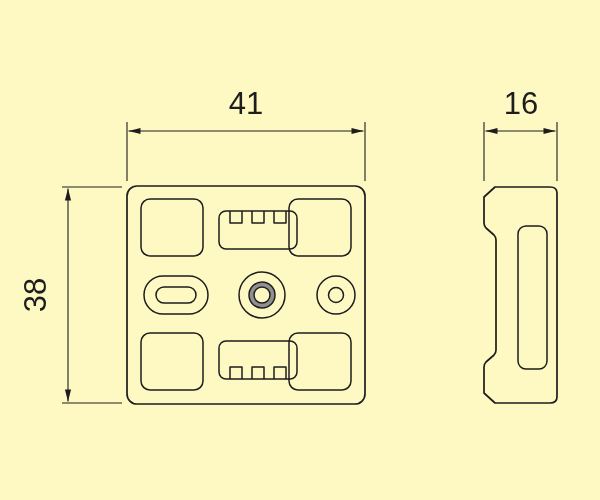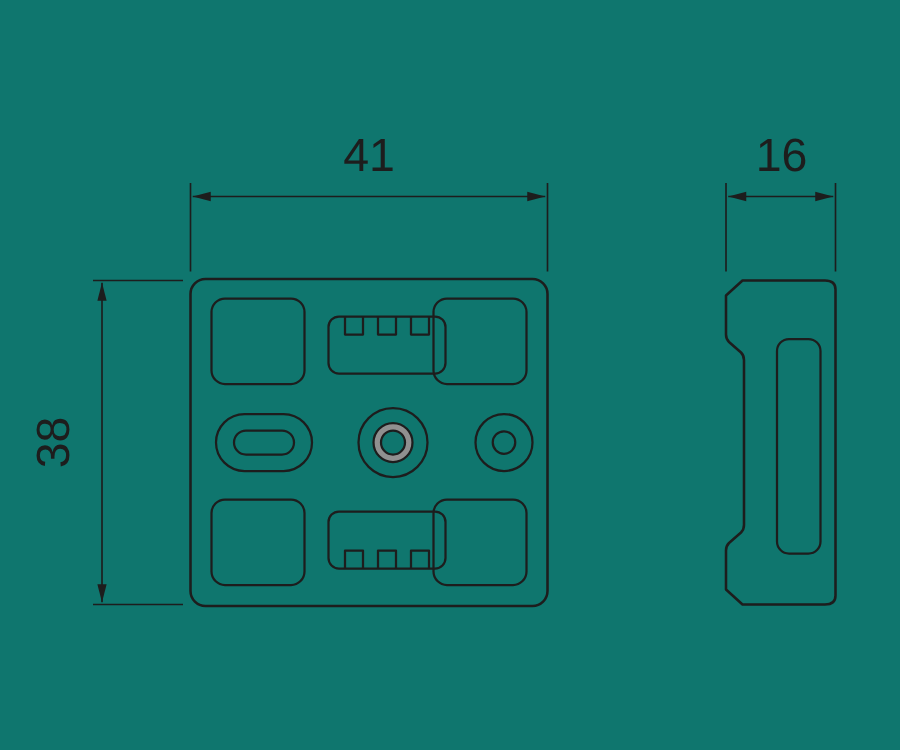--- a/index.html
+++ b/index.html
@@ -8,21 +8,21 @@
     background: #ffffff;
     width: 600px;
     height: 500px;
     overflow: hidden;
     font-family: "Liberation Sans", sans-serif;
   }
   .canvas {
     position: relative;
     width: 600px;
     height: 500px;
-    background: #0f766e;
+    background: #fef9c3;
   }
   svg { display: block; }
   .outline {
     fill: none;
     stroke: #1d1d1d;
     stroke-width: 1.7;
     stroke-linejoin: round;
     stroke-linecap: round;
   }
   .feature {

